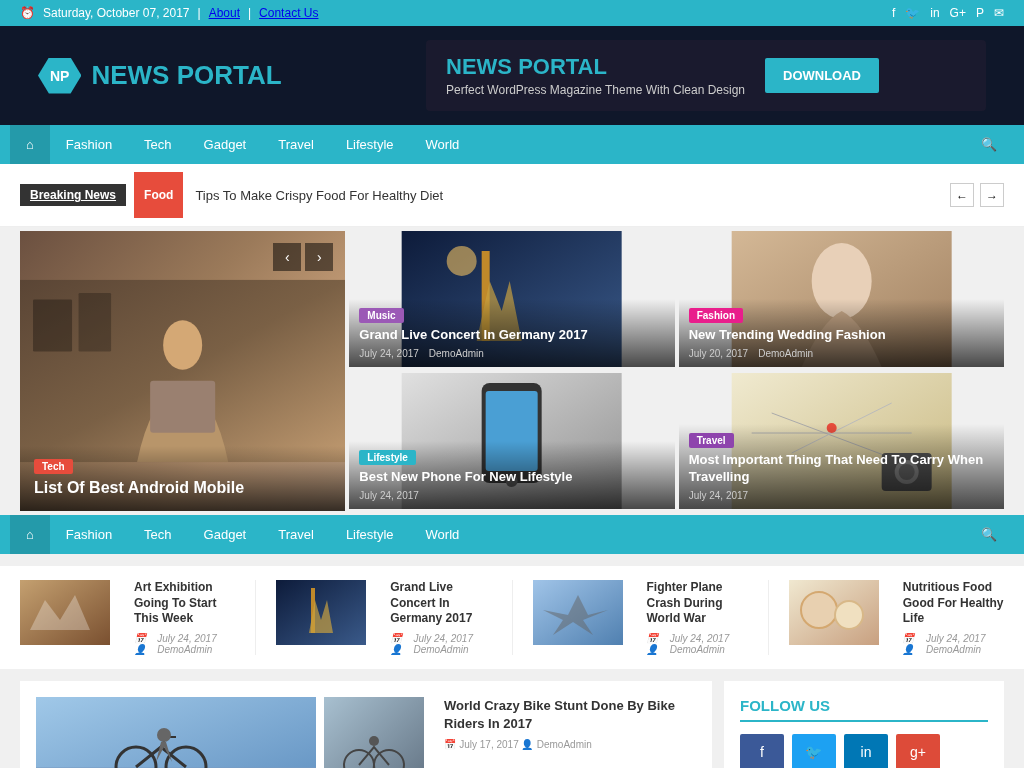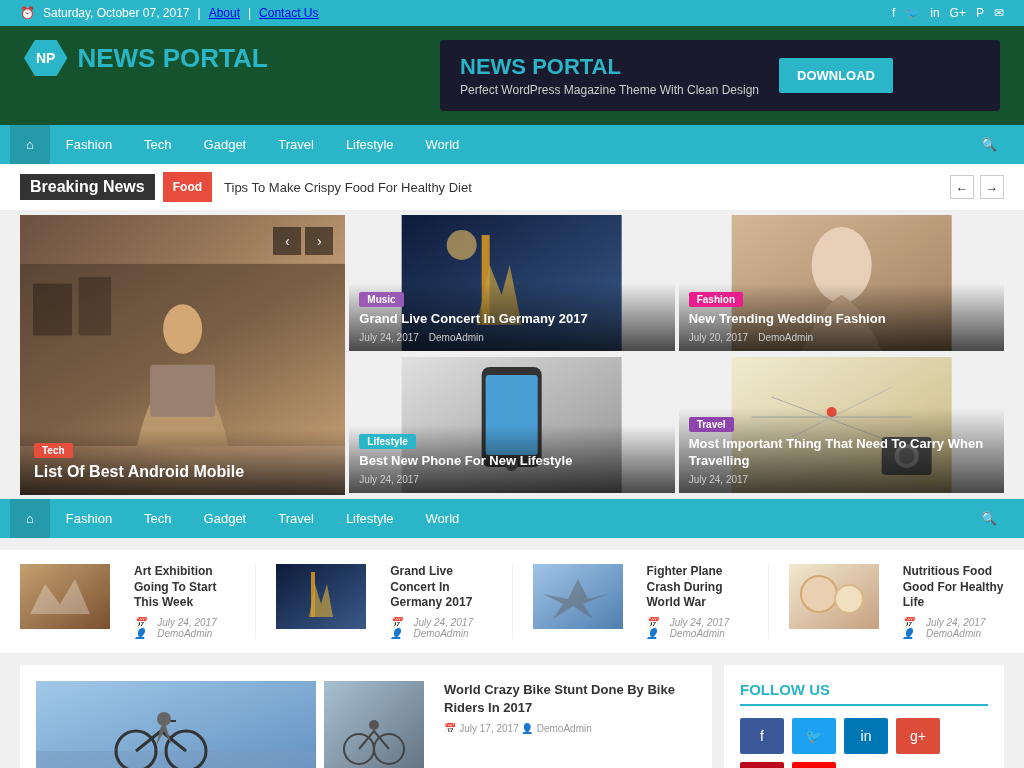--- a/index.html
+++ b/index.html
@@ -5,42 +5,42 @@
     * { margin: 0; padding: 0; box-sizing: border-box; }
     body { font-family: Arial, sans-serif; background: #f0f0f0; font-size: 13px; color: #333; width: 1024px; }
 
     
     .top-bar { background: #2bb5c8; color: #fff; padding: 6px 20px; display: flex; justify-content: space-between; align-items: center; font-size: 12px; }
     .top-bar-left { display: flex; align-items: center; gap: 8px; }
     .top-bar-right { display: flex; gap: 10px; }
     .top-bar-right a { color: #fff; text-decoration: none; font-size: 12px; }
 
     
-    .header { background: #14532d; padding: 14px 24px; display: flex; justify-content: space-between; align-items: flex-start; }
+    .header { background: #0f172a; padding: 14px 38px; display: flex; justify-content: space-between; align-items: center; }
     .logo { display: flex; align-items: center; gap: 10px; }
     .logo-hex { background: #2bb5c8; color: #fff; font-weight: bold; font-size: 14px; padding: 10px 12px; clip-path: polygon(25% 0%, 75% 0%, 100% 50%, 75% 100%, 25% 100%, 0% 50%); }
     .logo-text { font-size: 26px; font-weight: bold; color: #333; }
     .logo-text span { color: #2bb5c8; }
     .banner { background: #1a1a2e; color: #fff; padding: 14px 20px; display: flex; align-items: center; gap: 20px; border-radius: 4px; width: 560px; }
     .banner-title { font-size: 22px; font-weight: bold; }
     .banner-title span { color: #2bb5c8; }
     .banner-sub { font-size: 12px; color: #ccc; margin-top: 3px; }
     .banner-btn { background: #2bb5c8; color: #fff; padding: 10px 18px; font-size: 13px; font-weight: bold; border: none; cursor: pointer; border-radius: 2px; white-space: nowrap; }
 
     
     .nav { background: #2bb5c8; display: flex; align-items: center; padding: 0 10px; }
     .nav a { color: #fff; text-decoration: none; padding: 12px 16px; font-size: 13px; display: block; }
     .nav a:hover, .nav a.active { background: rgba(0,0,0,0.15); }
     .nav-home { padding: 12px 14px; }
     .nav-search { margin-left: auto; padding: 12px 14px; cursor: pointer; }
 
     
     .breaking-bar { background: #fff; display: flex; align-items: center; padding: 8px 20px; border-bottom: 1px solid #eee; }
-    .breaking-label { background: #333; color: #fff; padding: 4px 10px; font-size: 16px; font-weight: bold; white-space: nowrap; }
-    .food-label { background: #e74c3c; color: #fff; padding: 8px 10px; font-size: 12px; font-weight: bold; margin-left: 8px; }
+    .breaking-label { background: #333; color: #fff; padding: 4px 10px; font-size: 12px; font-weight: bold; white-space: nowrap; text-decoration: underline; }
+    .food-label { background: #e74c3c; color: #fff; padding: 16px 10px; font-size: 12px; font-weight: bold; margin-left: 8px; }
     .breaking-text { margin-left: 12px; font-size: 13px; flex: 1; }
     .breaking-nav { display: flex; gap: 6px; margin-left: auto; }
     .breaking-nav button { background: #fff; border: 1px solid #ccc; width: 24px; height: 24px; cursor: pointer; font-size: 12px; }
 
     .overlay-card { position: relative; height: 136px; overflow: hidden; }
     .overlay-card .card-content { position: absolute; bottom: 0; left: 0; right: 0; padding: 8px 10px; background: linear-gradient(transparent, rgba(0,0,0,0.7)); color: #fff; }
 
     .category-tag { display: inline-block; padding: 2px 8px; font-size: 10px; font-weight: bold; color: #fff; margin-bottom: 4px; border-radius: 2px; }
     .tag-tech { background: #e74c3c; }
     .tag-music { background: #9b59b6; }

